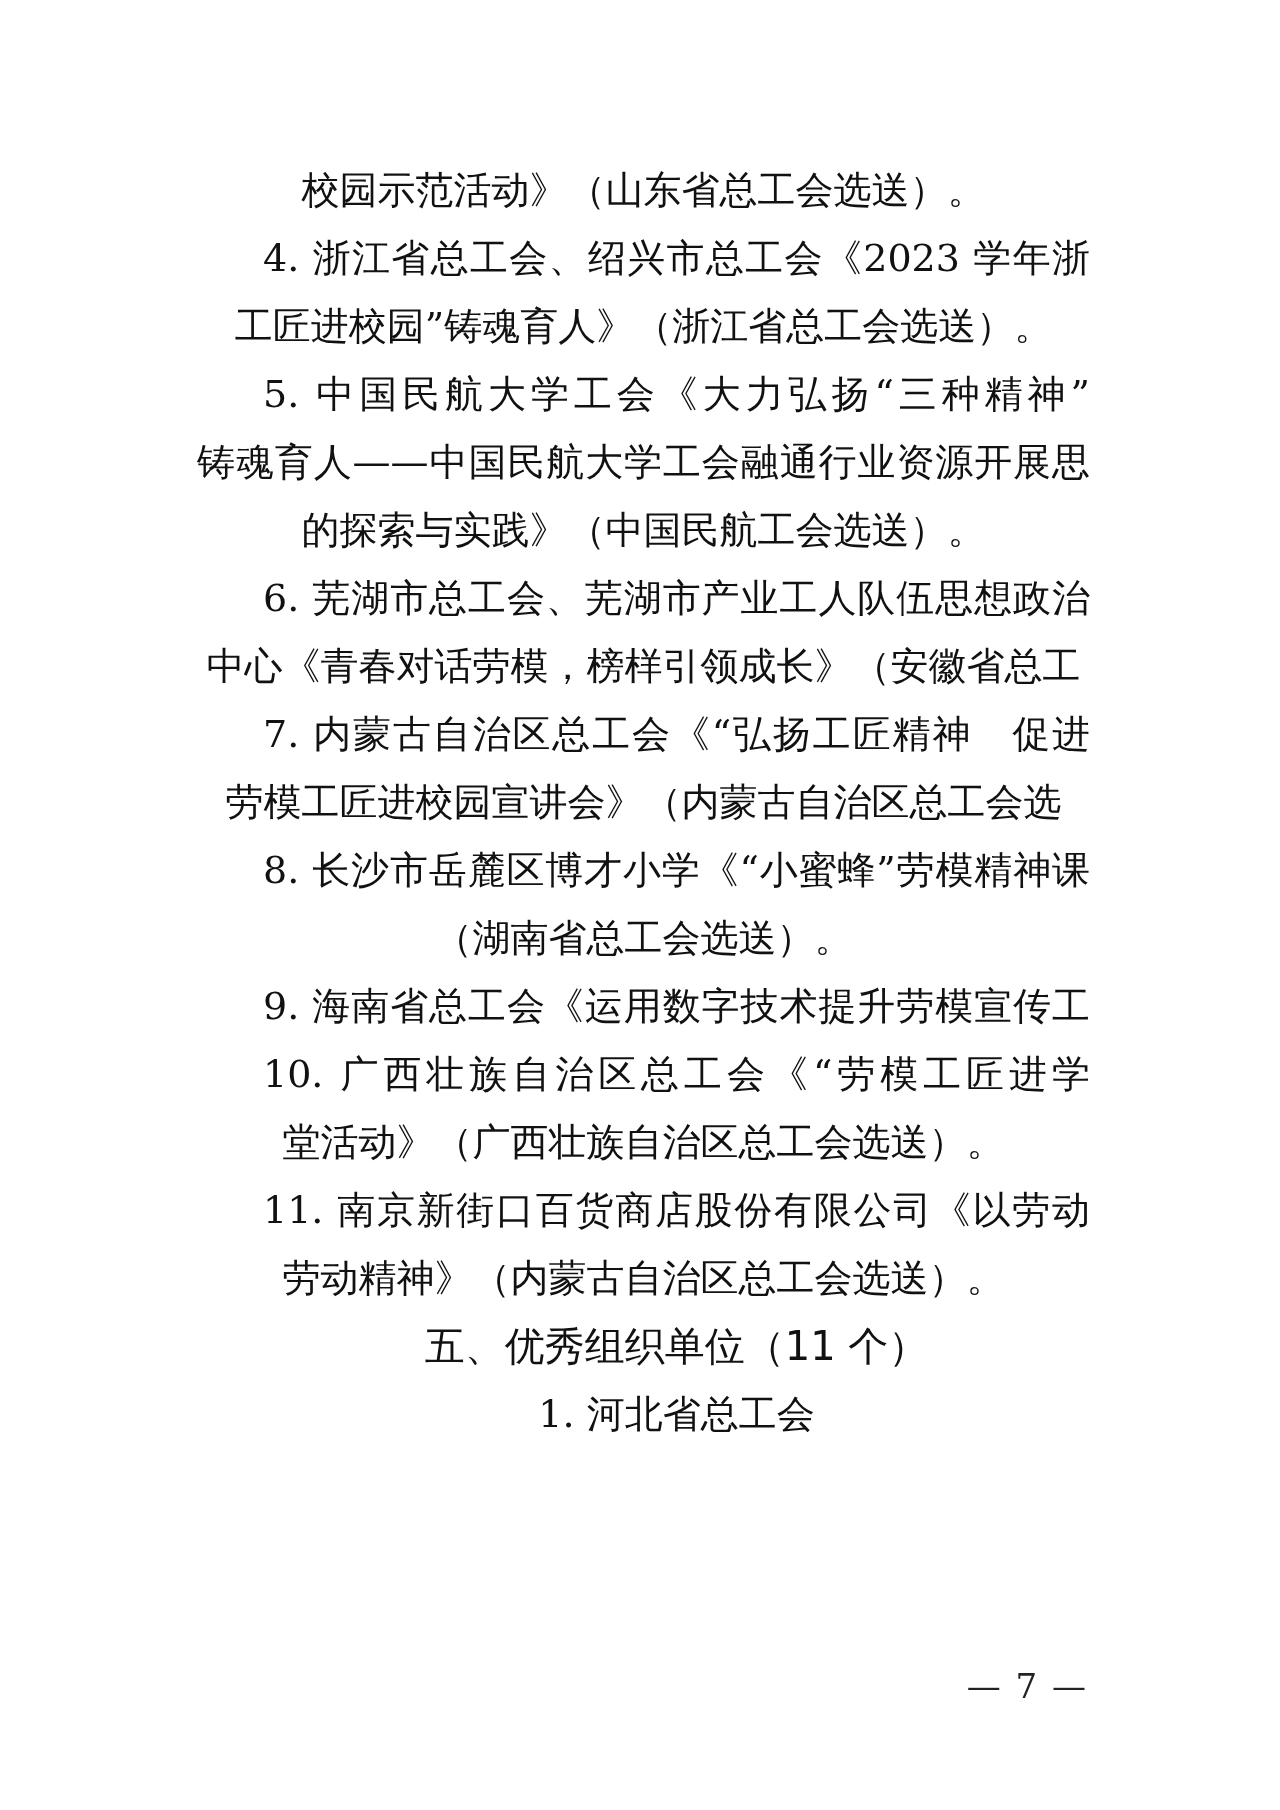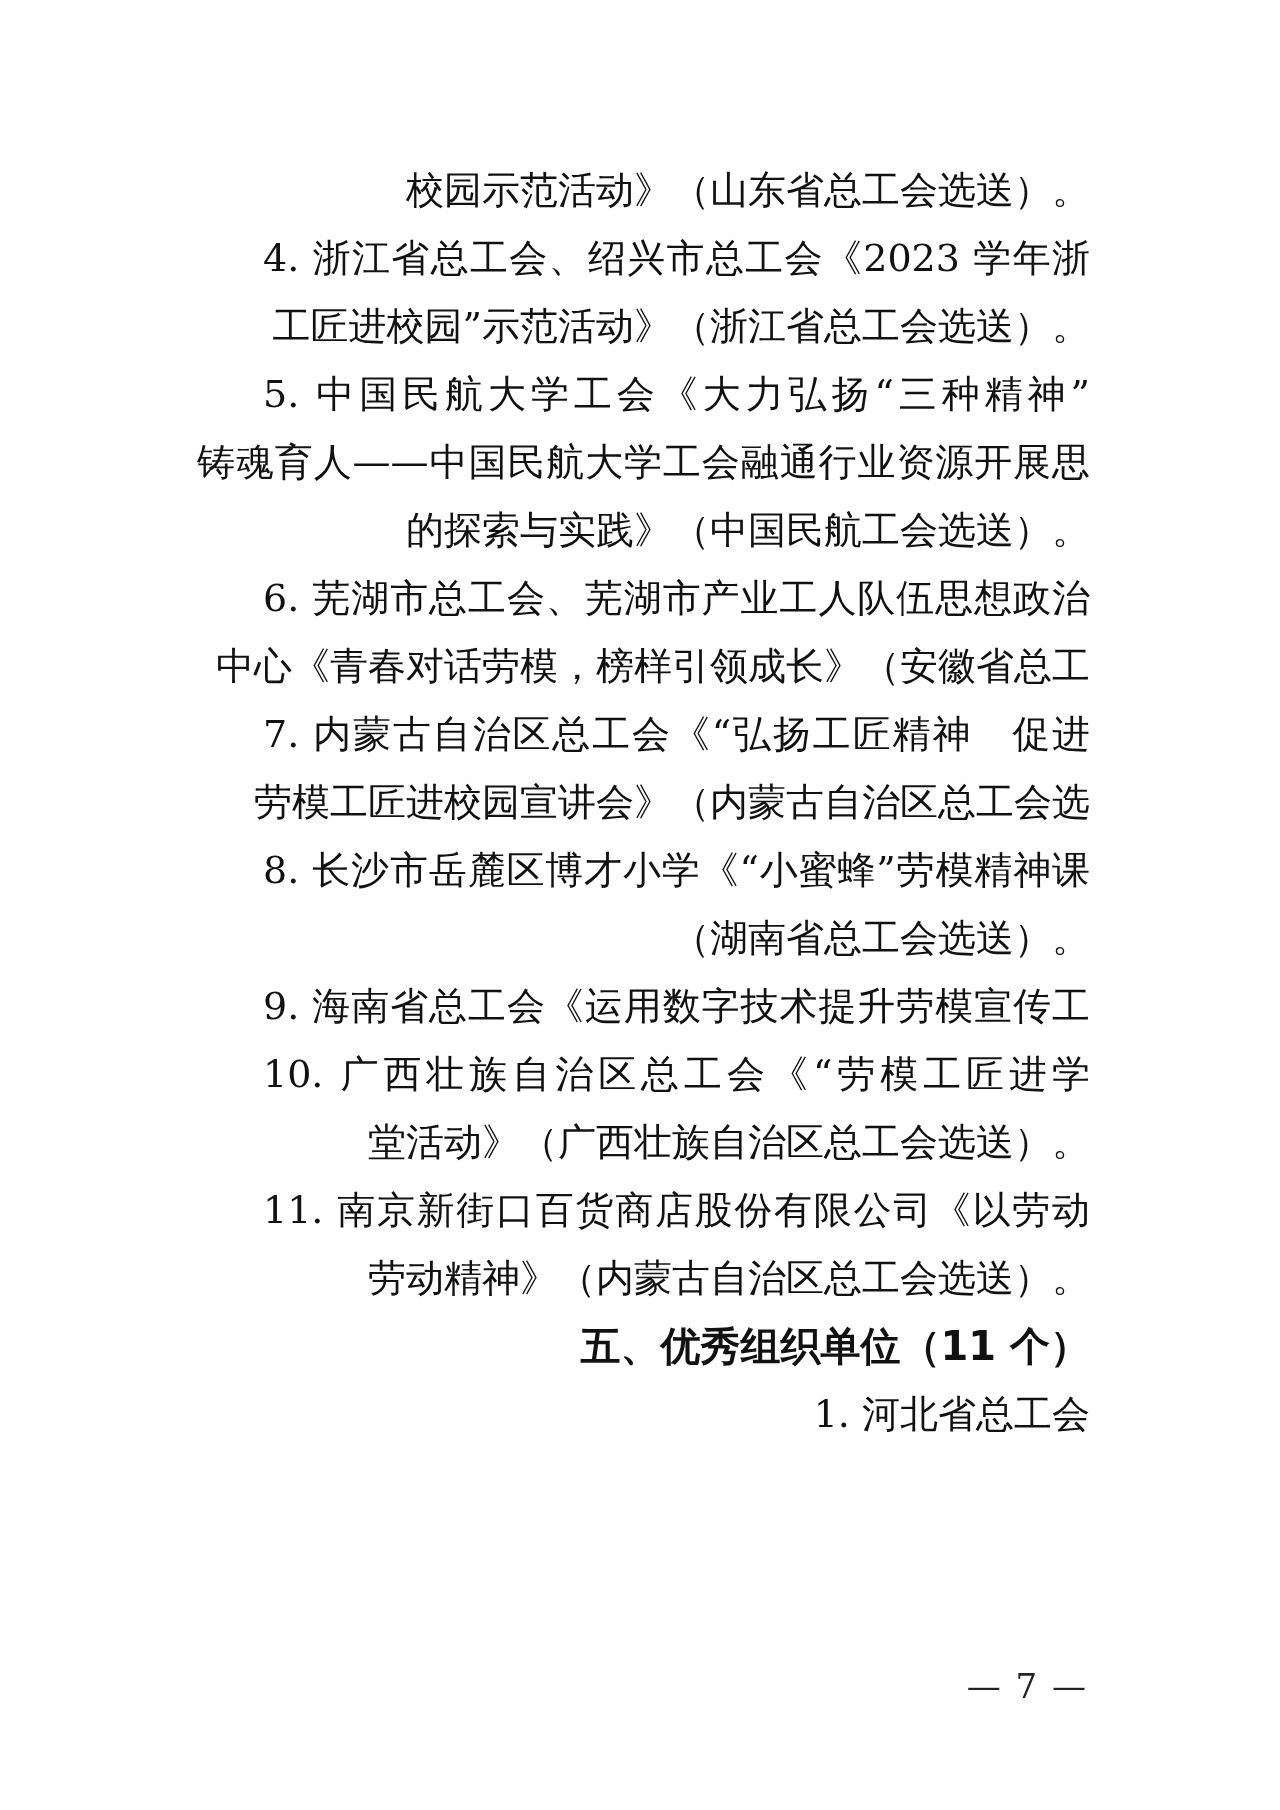--- a/index.html
+++ b/index.html
@@ -20,32 +20,32 @@
     position: absolute;
     left: 197px;
     top: 156px;
     width: 893px; 
   }
   .line {
     height: 68px;
     line-height: 68px;
     font-size: 38px;
     overflow: hidden;
-    text-align: right;
+    text-align: center;
   }
   .line.indent {
     padding-left: 66px;
   }
   .line.justify {
     text-align: justify;
     text-align-last: justify;
   }
   .line.heading {
     font-family: "DejaVu Sans", sans-serif;
-    font-weight: bold;
+    font-weight: normal;
     font-size: 40px;
   }
   .page-number {
     position: absolute;
     top: 1662px;
     right: 192px;
     height: 48px;
     line-height: 48px;
     font-size: 34px;
     font-family: "DejaVu Serif", serif;
@@ -53,21 +53,21 @@
     letter-spacing: 2px;
   }
 </style>
 </head>
 <body>
 
 <div class="page">
   <div class="text-block" id="lines-container">
       <div class="line">校园示范活动》（山东省总工会选送）。</div>
       <div class="line indent justify">4. 浙江省总工会、绍兴市总工会《2023 学年浙江省“劳模</div>
-      <div class="line">工匠进校园”示范活动》（浙江省总工会选送）。</div>
+      <div class="line">工匠进校园”铸魂育人》（浙江省总工会选送）。</div>
       <div class="line indent justify">5. 中国民航大学工会《大力弘扬“三种精神”　　汇聚合力</div>
       <div class="line justify">铸魂育人——中国民航大学工会融通行业资源开展思政工作</div>
       <div class="line">的探索与实践》（中国民航工会选送）。</div>
       <div class="line indent justify">6. 芜湖市总工会、芜湖市产业工人队伍思想政治工作研究</div>
       <div class="line">中心《青春对话劳模，榜样引领成长》（安徽省总工会选送）。</div>
       <div class="line indent justify">7. 内蒙古自治区总工会《“弘扬工匠精神　促进职业发展”</div>
       <div class="line">劳模工匠进校园宣讲会》（内蒙古自治区总工会选送）。</div>
       <div class="line indent justify">8. 长沙市岳麓区博才小学《“小蜜蜂”劳模精神课程盒子》</div>
       <div class="line">（湖南省总工会选送）。</div>
       <div class="line indent justify">9. 海南省总工会《运用数字技术提升劳模宣传工作向心</div>

